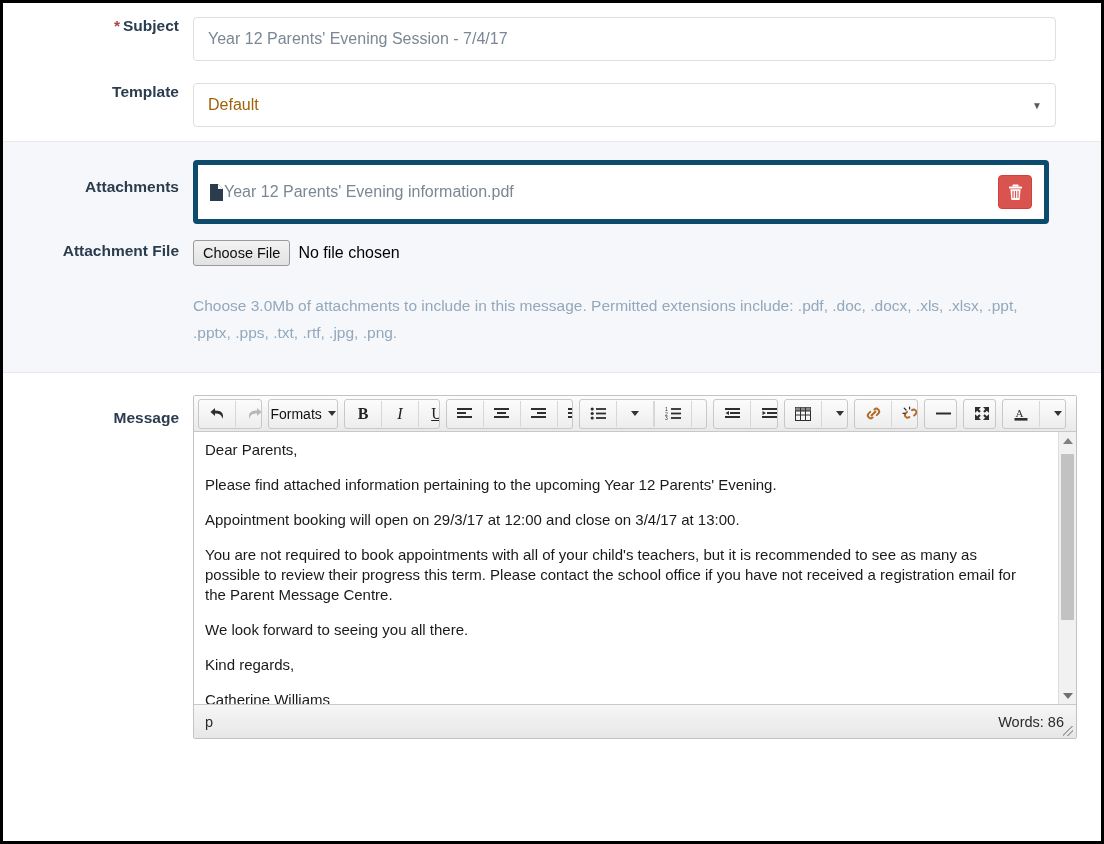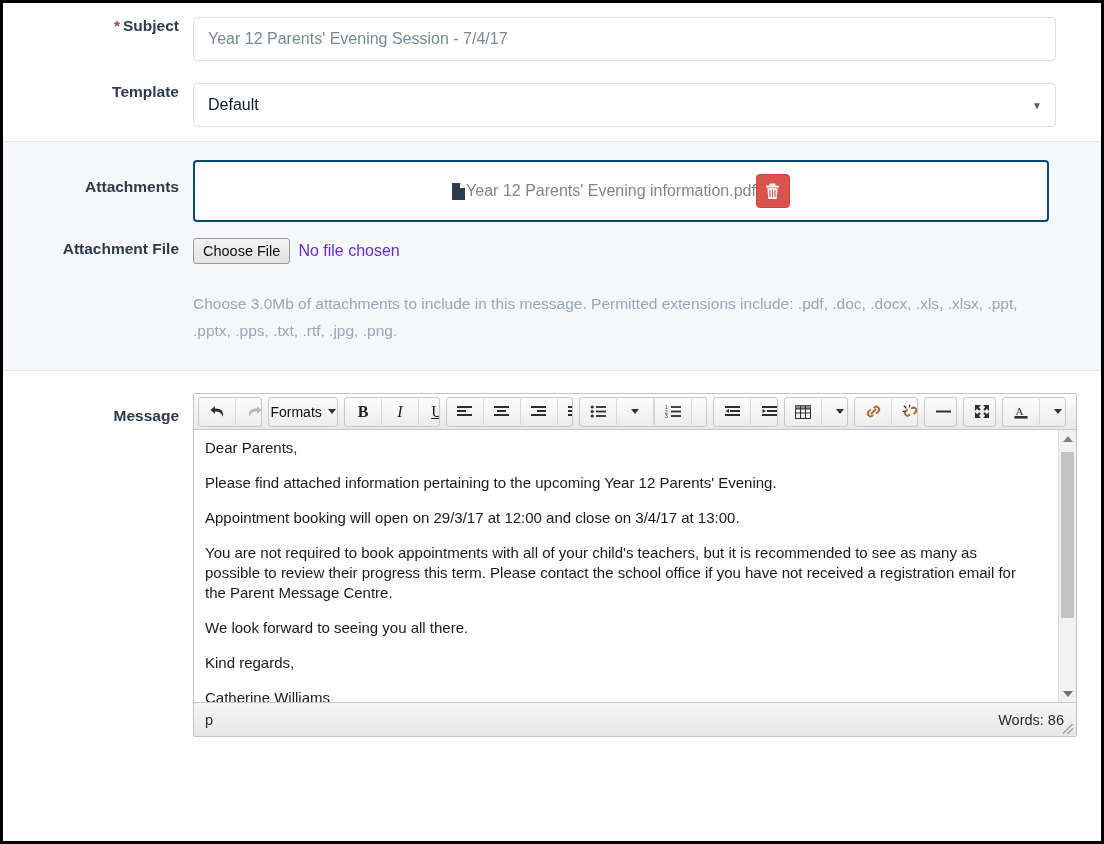--- a/index.html
+++ b/index.html
@@ -50,37 +50,37 @@
     background: #ffffff;
     color: #7b8794;
     font-size: 16px;
     font-family: "Liberation Sans", sans-serif;
     padding: 0 14px;
     line-height: 42px;
     display: block;
     outline: none;
   }
   .select-wrap { position: relative; }
-  .select-input { padding-right: 36px; color: #0f172a; }
+  .select-input { padding-right: 36px; color: #a16207; }
   .select-caret {
     position: absolute; right: 14px; top: 0; height: 44px;
     display: flex; align-items: center;
     color: #555c63; font-size: 10px; pointer-events: none;
   }
 
   
   .attach-box {
     box-sizing: border-box;
     width: 100%;
-    border: 2px solid #0c4a6e;
+    border: 5px solid #0c4a6e;
     border-radius: 4px;
     background: #ffffff;
     padding: 10px 12px;
     min-height: 62px;
-    display: flex; align-items: center; justify-content: center;
+    display: flex; align-items: center; justify-content: space-between;
   }
   .attach-item { display: flex; align-items: center; gap: 1px; }
   .file-icon { width: 13px; height: 17px; display: inline-block; position: relative; }
   .file-icon svg { display: block; }
   .attach-name { color: #7b8794; font-size: 16px; }
   .trash-btn {
     width: 32px; height: 32px;
     background: #d9534f;
     border: 1px solid #d43f3a;
     border-radius: 4px;
@@ -95,21 +95,21 @@
     background: linear-gradient(180deg,#f3f3f3 0%, #e2e2e2 100%);
     border: 1px solid #9a9a9a;
     border-radius: 3px;
     padding: 3px 9px;
     font-size: 14.5px;
     color: #0d0d0d;
     font-family: "Liberation Sans", sans-serif;
     cursor: pointer;
     line-height: 18px;
   }
-  .no-file-text { color: #6d28d9; font-size: 16px; }
+  .no-file-text { color: #000000; font-size: 16px; }
 
   .help-text {
     color: #93a8bd;
     font-size: 15.5px;
     line-height: 27px;
     margin-top: 26px;
     max-width: 860px;
   }
 
   .btn-primary {

